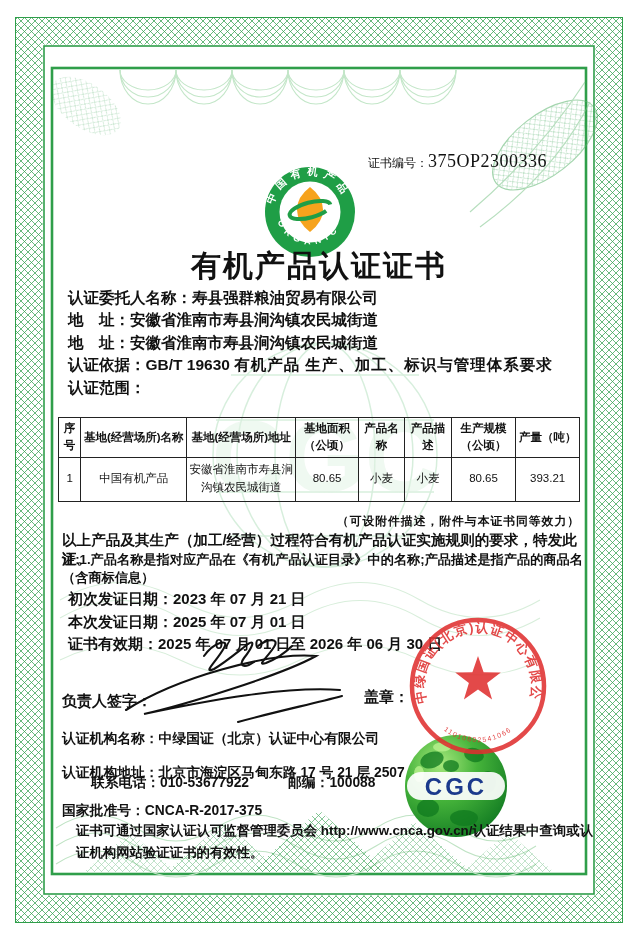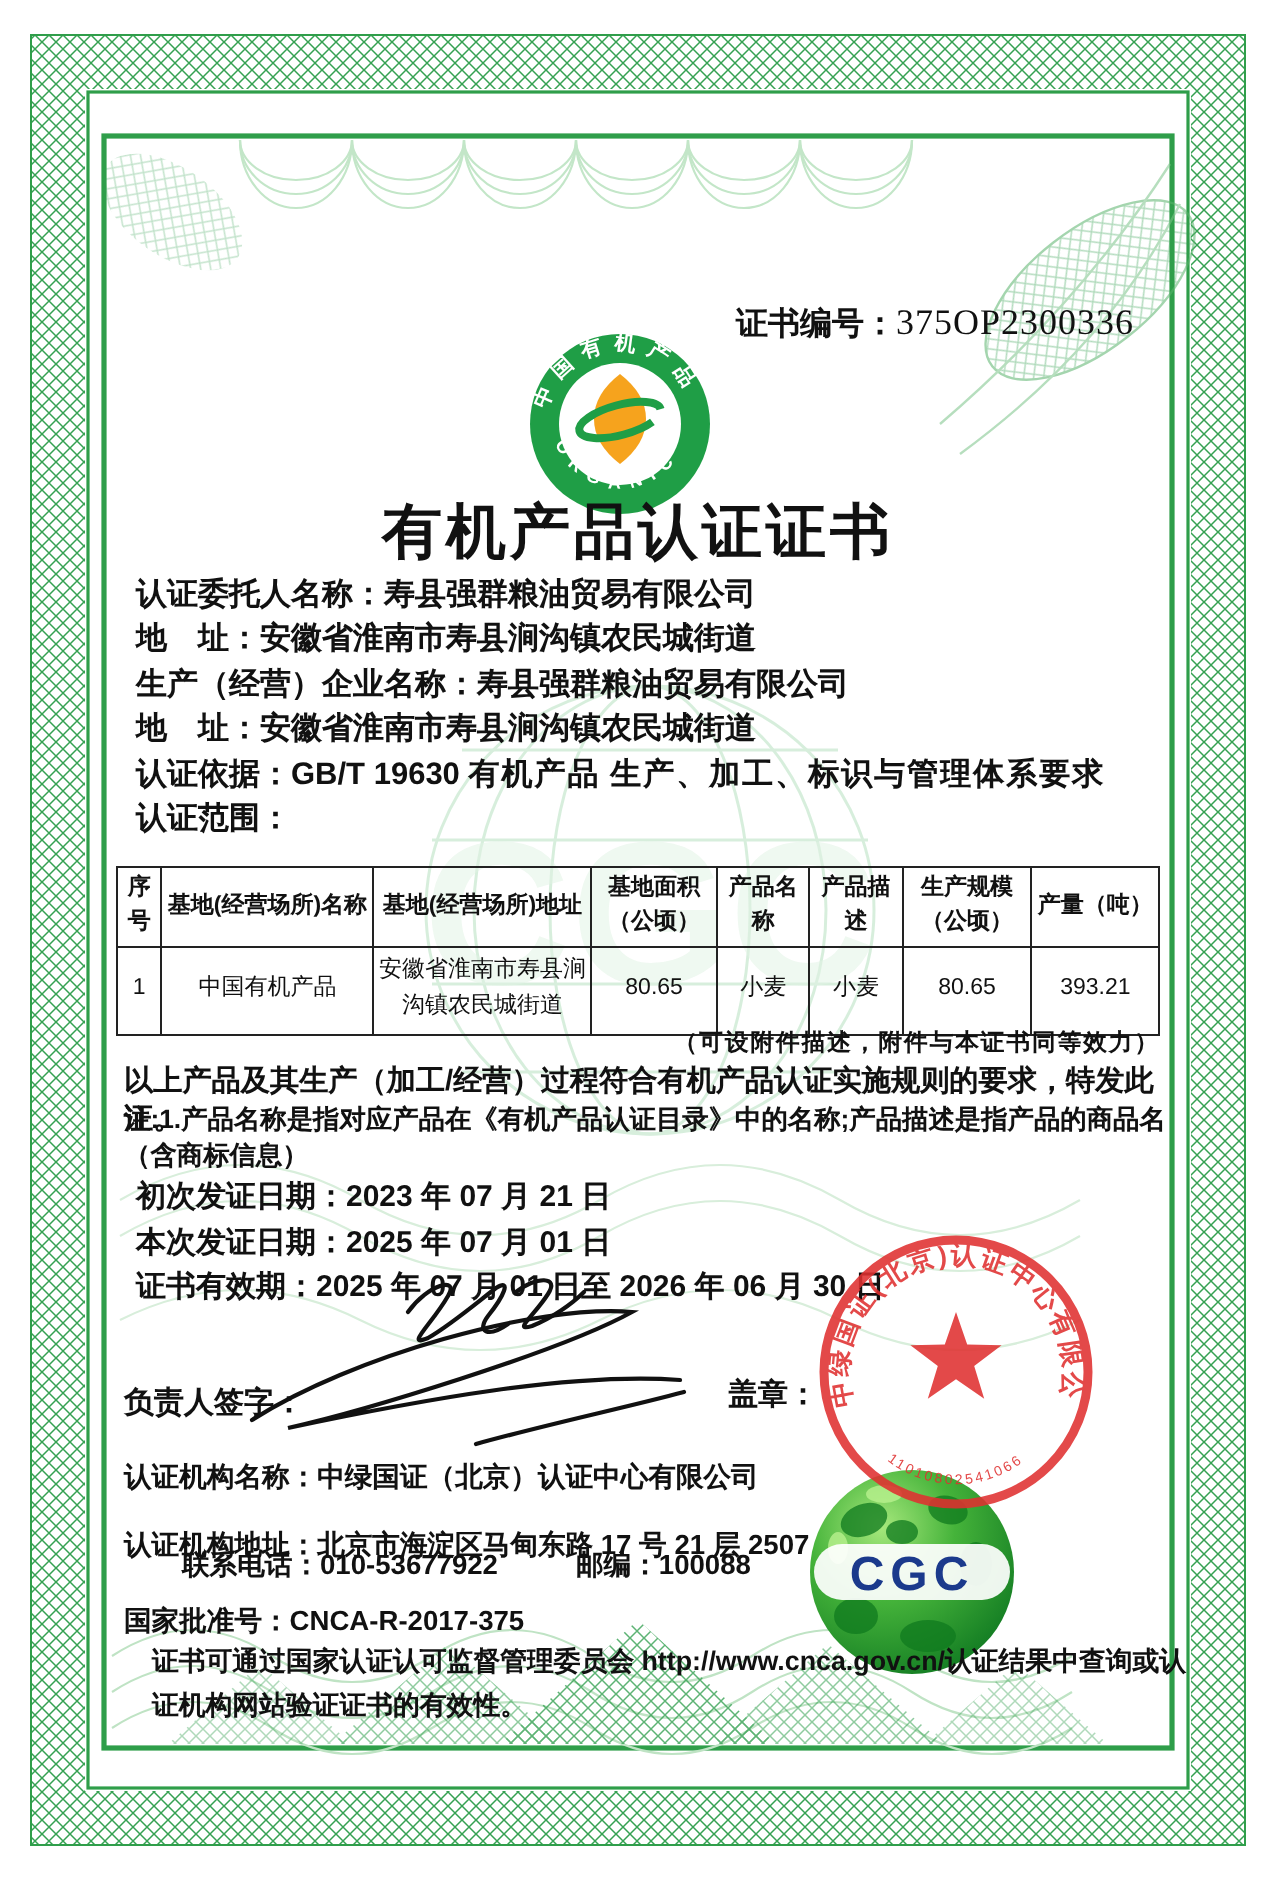--- a/index.html
+++ b/index.html
@@ -3,33 +3,33 @@
 <meta charset="utf-8">
 <style>
   html,body { margin:0; padding:0; background:#fff; }
   .page { position:relative; width:638px; height:941px; background:#ffffff;
           font-family:"Liberation Sans", sans-serif; color:#111; overflow:hidden; }
   .page * { box-sizing:border-box; }
   .deco { position:absolute; left:0; top:0; z-index:0; }
 
   .cert-no { position:absolute; top:151px; left:368px; z-index:2; white-space:nowrap;
              font-family:"Liberation Serif", serif; }
-  .cert-no .lbl { font-size:16px; font-weight:700;margin-top:20px; }
+  .cert-no .lbl { font-size:12px; font-weight:400;margin-top:20px; }
   .cert-no .num { font-size:18px; font-weight:500; letter-spacing:0.5px; }
 
   .org-logo { position:absolute; left:264px; top:166px; z-index:2; }
 
   .title { position:absolute; top:246px; left:52px; width:534px; text-align:center;
            font-size:30px; font-weight:800; letter-spacing:2px; z-index:2; }
 
   .fields { position:absolute; top:287px; left:68px; width:516px; z-index:2;
             font-size:15.5px; font-weight:700; line-height:22.4px; }
   .kai { font-family:"Liberation Serif", serif; font-weight:600; letter-spacing:1px; }
 
-  .cert-table { position:absolute; top:433px; left:58px; width:522px; z-index:2;
+  .cert-table { position:absolute; top:417px; left:58px; width:522px; z-index:2;
                 border-collapse:collapse; font-size:11.5px; background:transparent; }
   .cert-table th, .cert-table td { border:1.4px solid #222; text-align:center;
                 vertical-align:middle; padding:2px; }
   .cert-table th { font-weight:600; line-height:1.5; height:38px; }
   .cert-table td { height:44px; line-height:1.55; font-weight:500; }
 
   .attach-note { position:absolute; top:514px; left:58px; width:522px; z-index:2;
                  text-align:right; font-size:11.8px; }
   .statement { position:absolute; top:531px; left:62px; width:526px; z-index:2;
                font-size:14.6px; font-weight:700; }
@@ -131,21 +131,20 @@
     </text>
     <path d="M46 21 Q59 31 59 43.5 Q59 56 46 66 Q33 56 33 43.5 Q33 31 46 21" fill="#f6a31d"></path>
     <ellipse cx="46" cy="44" rx="21" ry="7.5" fill="none" stroke="#1f9e46" stroke-width="4" transform="rotate(-15 46 44)" stroke-dasharray="95 18" stroke-dashoffset="-8"></ellipse>
   </svg>
 
   <div class="title">有机产品认证证书</div>
 
   <div class="fields">
     <div><span>认证委托人名称：</span><span>寿县强群粮油贸易有限公司</span></div>
     <div><span>地　址：</span><span>安徽省淮南市寿县涧沟镇农民城街道</span></div>
-    <div><span>生产（经营）企业名称：</span><span>寿县强群粮油贸易有限公司</span></div>
     <div><span>地　址：</span><span>安徽省淮南市寿县涧沟镇农民城街道</span></div>
     <div><span>认证依据：</span><span>GB/T 19630 </span><span class="kai">有机产品 生产、加工、标识与管理体系要求</span></div>
     <div><span>认证范围：</span></div>
   </div>
 
   <table class="cert-table">
     <colgroup>
       <col style="width:22px">
         <col style="width:105px">
         <col style="width:108px">

